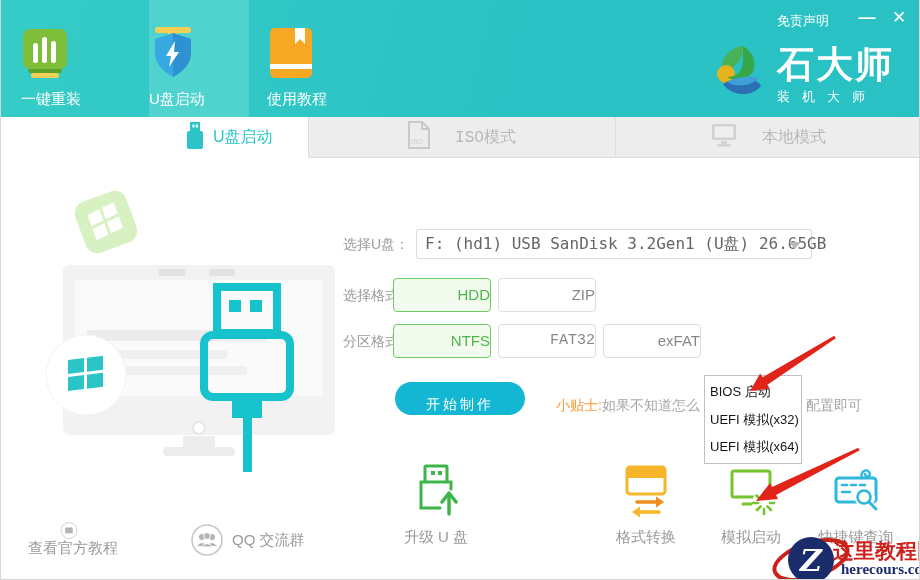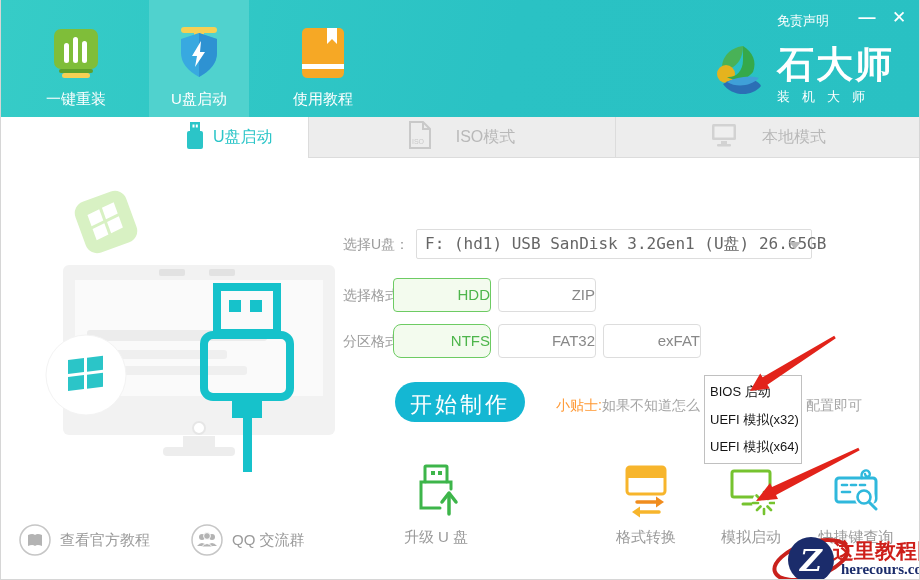--- a/index.html
+++ b/index.html
@@ -6,21 +6,21 @@
   *{box-sizing:border-box;}
   .window{
     position:relative;width:920px;height:580px;overflow:hidden;
     font-family:"Liberation Sans","DejaVu Sans",sans-serif;
     background:#fff;border:1px solid #d6d6d6;border-top:none;
   }
   
   .header{position:absolute;left:0;top:0;width:920px;height:117px;
     background:linear-gradient(105deg,#36ccc7 0%,#2ac2c4 55%,#29c1c3 100%);}
   .nav-item{position:absolute;top:0;height:117px;display:flex;flex-direction:column;
-    align-items:center;padding-top:27px;cursor:pointer;}
+    padding-top:27px;cursor:pointer;}
   .nav-item .lbl{margin-top:7px;color:#fff;font-size:15px;white-space:nowrap;}
   #nav1{left:20px;width:110px;}
   #nav2{left:148px;width:100px;background:#50d2ce;}
   #nav3{left:266px;width:112px;}
   .titlebar-text{position:absolute;left:776px;top:12px;color:#fff;font-size:13px;cursor:pointer;}
   .win-btn{position:absolute;top:6px;width:24px;height:24px;color:#fff;font-size:17px;
     text-align:center;line-height:24px;cursor:pointer;font-weight:bold;}
   #btn-min{left:854px;}
   #btn-close{left:886px;}
   .logo{position:absolute;left:712px;top:44px;display:flex;align-items:flex-start;}
@@ -28,59 +28,59 @@
   .logo-name{font-size:37px;font-weight:bold;line-height:42px;letter-spacing:2px;}
   .logo-sub{font-size:13px;letter-spacing:12px;margin-top:2px;white-space:nowrap;font-family:Liberation Serif, serif;}
   
   .tab{position:absolute;top:117px;height:41px;display:flex;align-items:center;cursor:pointer;}
   #tab1{left:0;width:307px;background:#fff;padding-left:185px;}
   #tab1 .tab-lbl{color:#2bc5c8;font-size:16px;margin-left:9px;}
   #tab2{left:307px;width:307px;}
   #tab3{left:614px;width:306px;}
   .tab-gray{background:#ededed;border-left:1px solid #dcdcdc;border-bottom:1px solid #dcdcdc;
     justify-content:center;}
-  .tab-gray .tab-lbl{color:#b9b9b9;font-size:16px;margin-left:25px;}
+  .tab-gray .tab-lbl{color:#b9b9b9;font-size:16px;margin-left:25px;font-family:Liberation Mono, monospace;}
   
   .form-label{position:absolute;left:342px;width:72px;font-size:14px;color:#9b9b9b;white-space:nowrap;}
   #lbl-usb{top:236px;}
   #lbl-format{top:287px;}
   #lbl-part{top:333px;}
   .select{position:absolute;left:415px;top:229px;width:396px;height:30px;border:1px solid #ddd;
     border-radius:2px;background:#fff;cursor:pointer;}
   .select .val{position:absolute;left:8px;top:0;line-height:28px;font-size:16px;color:#666;
     font-family:"DejaVu Sans Mono","Liberation Mono",monospace;white-space:nowrap;}
   .select .chev{position:absolute;right:10px;top:12px;width:0;height:0;
     border-left:6px solid transparent;border-right:6px solid transparent;border-top:7px solid #b9b9b9;}
   .opt{position:absolute;width:98px;height:34px;border:1px solid #ddd;border-radius:4px;
     background:#fff;color:#888;font-size:15px;line-height:32px;text-align:right;cursor:pointer;}
   .opt.sel{border-color:#6dcb63;color:#4db54b;background:#f3fbee;}
   #opt-hdd{left:392px;top:278px;}
   #opt-zip{left:497px;top:278px;}
-  #opt-ntfs{left:392px;top:324px;border-radius:8px;}
-  #opt-fat32{left:497px;top:324px;}
+  #opt-ntfs{left:392px;top:324px;}
+  #opt-fat32{left:497px;top:324px;font-family:Liberation Mono, monospace;}
   #opt-exfat{left:602px;top:324px;}
-  .start-btn{position:absolute;left:394px;top:382px;width:130px;height:40px;border-radius:23px;
-    background:#14b7d3;color:#fff;font-size:22px;letter-spacing:3px;text-align:center;
+  .start-btn{position:absolute;left:394px;top:382px;width:130px;height:33px;border-radius:23px;
+    background:#14b7d3;color:#fff;font-size:14px;letter-spacing:3px;text-align:center;
     line-height:45px;cursor:pointer;}
   .tip{position:absolute;left:555px;top:397px;font-size:14px;white-space:nowrap;}
   .tip .tip-label{color:#ff9833;}
   .tip .tip-gray{color:#a6a6a6;}
   .tip-after{position:absolute;left:805px;top:397px;font-size:14px;color:#a6a6a6;white-space:nowrap;}
   
   .popup{position:absolute;left:703px;top:375px;width:98px;height:89px;background:#fff;
     border:1px solid #c0c0c0;z-index:5;display:flex;flex-direction:column;
     justify-content:space-between;padding:7px 0 7px 5px;}
   .popup .item{font-size:13px;color:#151515;cursor:pointer;white-space:nowrap;}
   
   .tool{position:absolute;top:464px;width:92px;text-align:center;cursor:pointer;}
   #tool1{left:389px;} #tool2{left:494px;} #tool3{left:599px;} #tool4{left:704px;} #tool5{left:809px;}
   .tool .t-lbl{margin-top:6px;font-size:15px;color:#9a9a9a;white-space:nowrap;}
   
   .flink{position:absolute;top:522px;height:36px;display:flex;align-items:center;cursor:pointer;}
-  #flink1{left:18px;} #flink2{left:190px;}
+  #flink1{left:18px;flex-direction:column;} #flink2{left:190px;}
   .flink .f-lbl{margin-left:9px;font-size:15px;color:#9a9a9a;white-space:nowrap;}
   
   .arrows{position:absolute;left:0;top:0;width:920px;height:580px;z-index:6;pointer-events:none;}
   .watermark{position:absolute;left:768px;top:530px;width:152px;height:50px;z-index:7;}
   .wm-site{position:absolute;left:64px;top:7px;font-size:21px;font-weight:bold;color:#ce1f1a;white-space:nowrap;}
   .wm-domain{position:absolute;left:72px;top:31px;font-size:15px;font-weight:bold;color:#1b2c6b;
     font-family:"Liberation Serif","DejaVu Serif",serif;white-space:nowrap;}
   .illus{position:absolute;left:40px;top:180px;}
 </style>
 </head>

